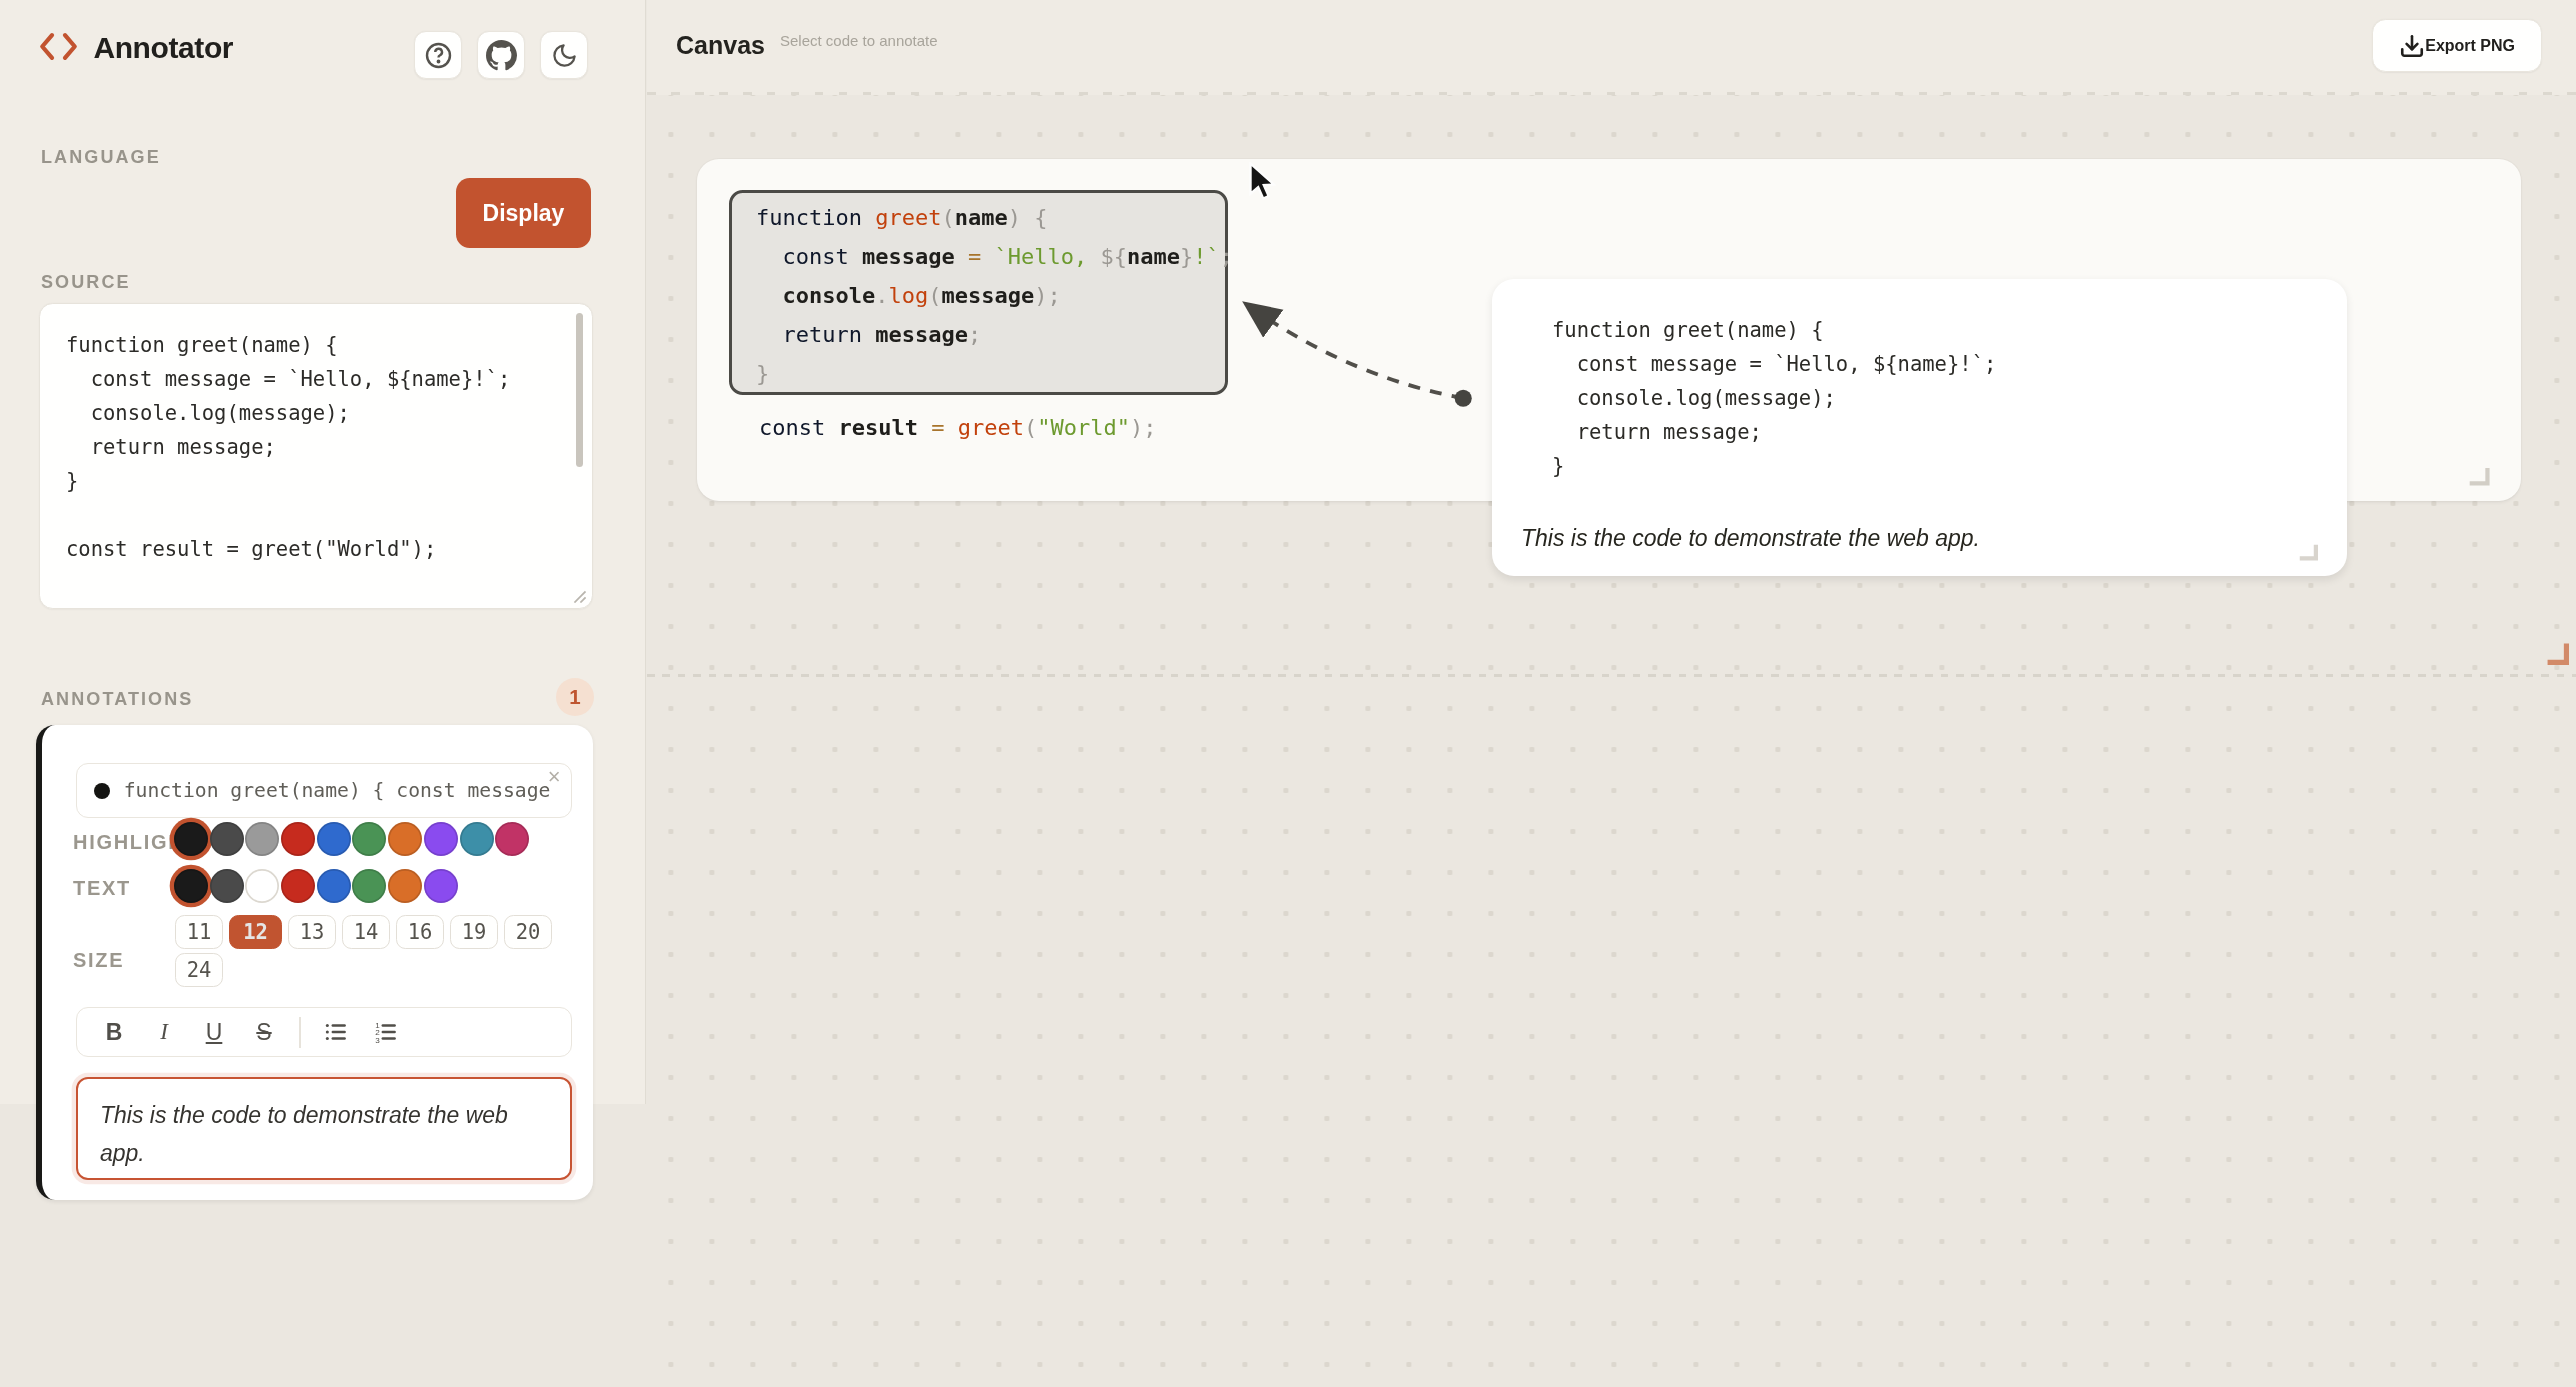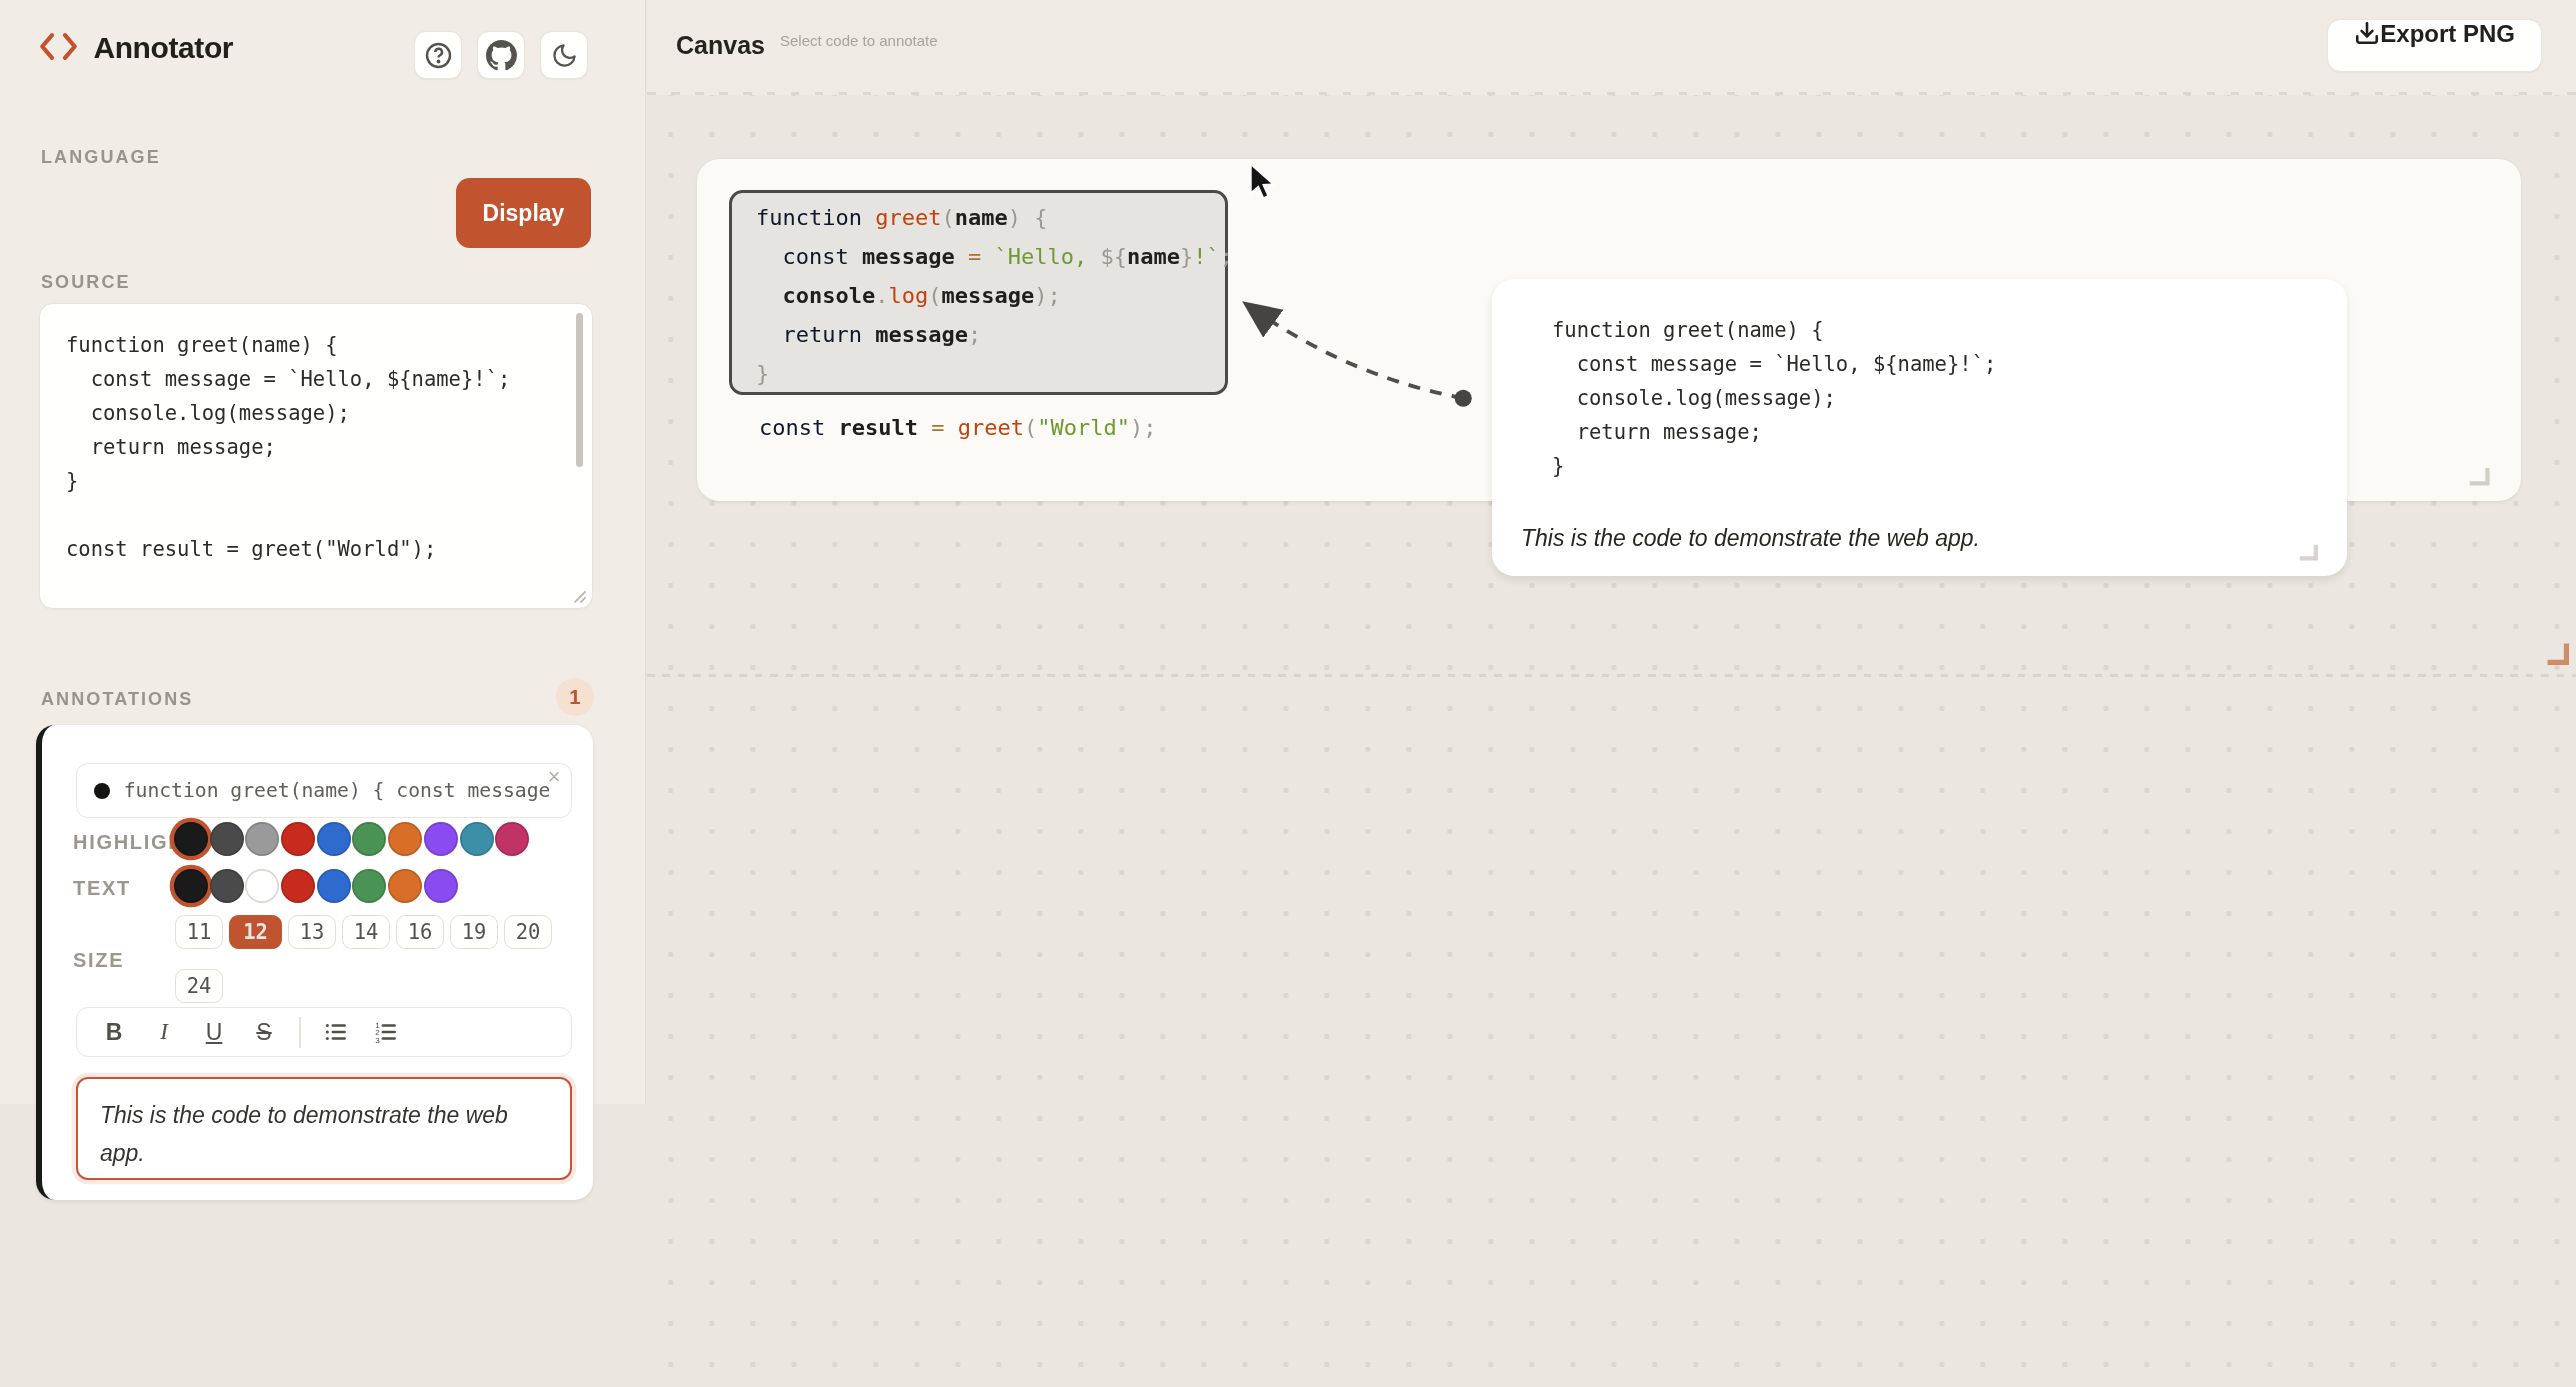--- a/index.html
+++ b/index.html
@@ -50,21 +50,21 @@
                   white-space:nowrap; overflow:hidden; }
   .snippet-close { position:absolute; top:1.7px; right:10.3px; font-size:22px; color:#b3afa7;
                    line-height:22px; cursor:pointer; font-family:"Liberation Sans",sans-serif; }
   .row-label { position:absolute; left:31px; font-size:20px; font-weight:700; letter-spacing:1.7px;
                color:#9b978e; text-transform:uppercase; }
   .swatch-row { position:absolute; left:132px; display:flex; gap:1.7px; }
   .swatch { width:34px; height:34px; border-radius:50%; box-shadow:inset 0 0 0 1.7px rgba(0,0,0,.14); cursor:pointer; }
   .swatch.white { box-shadow:inset 0 0 0 1.7px #dcd8d0; }
   .swatch.selected { box-shadow:inset 0 0 0 1.7px rgba(0,0,0,.14), 0 0 0 4.3px #c2532f; }
   .size-row { position:absolute; left:133px; top:190px; width:395px; display:flex; flex-wrap:wrap;
-              gap:20px 6px; }
+              gap:4px 6px; }
   .size-btn { min-width:48px; height:34px; background:#fffffe; border:0.9px solid #e3dfd7; border-radius:9.4px;
               font-family:"DejaVu Sans Mono",monospace; font-size:20.5px; color:#55534d;
               display:flex; align-items:center; justify-content:center; cursor:pointer; padding:0 8.5px; }
   .size-btn.selected { background:#c15430; border-color:#c15430; color:#e5e5e5; min-width:53px; font-weight:700; }
   .fmt-toolbar { position:absolute; left:34px; top:282px; width:496px; height:50px; background:#fff;
                  border:1.7px solid #eae6de; border-radius:12px; display:flex; align-items:center;
                  padding:0 12px; }
   .fmt-btn { width:50px; height:38px; display:flex; align-items:center; justify-content:center;
              color:#514f4a; font-size:23px; cursor:pointer; border-radius:6.8px; }
   .fmt-b { font-weight:800; } .fmt-i { font-style:italic; font-family:"Liberation Serif",serif; }
@@ -80,21 +80,21 @@
             background-color:#ebe7e0;
             background-image:radial-gradient(circle, #dcd7ce 0 2.7px, rgba(0,0,0,0) 3px);
             background-size:41px 41px; background-position:3.4px 32px; }
   .topbar { position:absolute; left:0; top:0; right:0; height:95px; background:#efebe4; }
   .topbar::after { content:""; position:absolute; left:0; right:0; bottom:0; height:2.6px;
                    background:repeating-linear-gradient(90deg, #dcd8cf 0 8.5px, rgba(0,0,0,0) 8.5px 24px); }
   .canvas-title { position:absolute; left:29px; top:31px; font-size:25px; font-weight:700; color:#24231f; }
   .canvas-sub { position:absolute; left:133px; top:32px; font-size:15px; color:#a8a49b; }
   .export-btn { position:absolute; right:34px; top:19px; height:53px; padding:0 26px; background:#fffffe;
                 border:0.9px solid #e9e5dd; border-radius:13.7px; box-shadow:0 0.9px 1.7px rgba(0,0,0,.05);
-                display:flex; align-items:flex-start; gap:0; font-size:24px; font-weight:700; color:#21201d;
+                display:flex; align-items:center; gap:0; font-size:16px; font-weight:700; color:#21201d;
                 cursor:pointer; font-family:"Liberation Sans",sans-serif; }
   .guide-line { position:absolute; left:0; right:0; top:674px; height:3px;
                 background:repeating-linear-gradient(90deg, #d8d4cb 0 7.7px, rgba(0,0,0,0) 7.7px 15.4px); }
   .corner-orange { position:absolute; right:6.8px; top:641px; color:#d28a68; }
 
   .panel { position:absolute; left:50px; top:159px; width:1824px; height:342px; background:#fbfaf7;
            border-radius:22px; box-shadow:0 1.7px 3.4px rgba(0,0,0,.05), 0 0 0 0.9px rgba(0,0,0,.02); }
   .code-block { position:absolute; left:32px; top:31px; width:499px; height:205px; background:#e6e4e0;
                 border:3.4px solid #4b4a46; border-radius:13.7px; padding:5.1px 0 0 24px; cursor:pointer; }
   .code-line, .result-line { font-family:"DejaVu Sans Mono",monospace; font-size:22px; line-height:39px;

